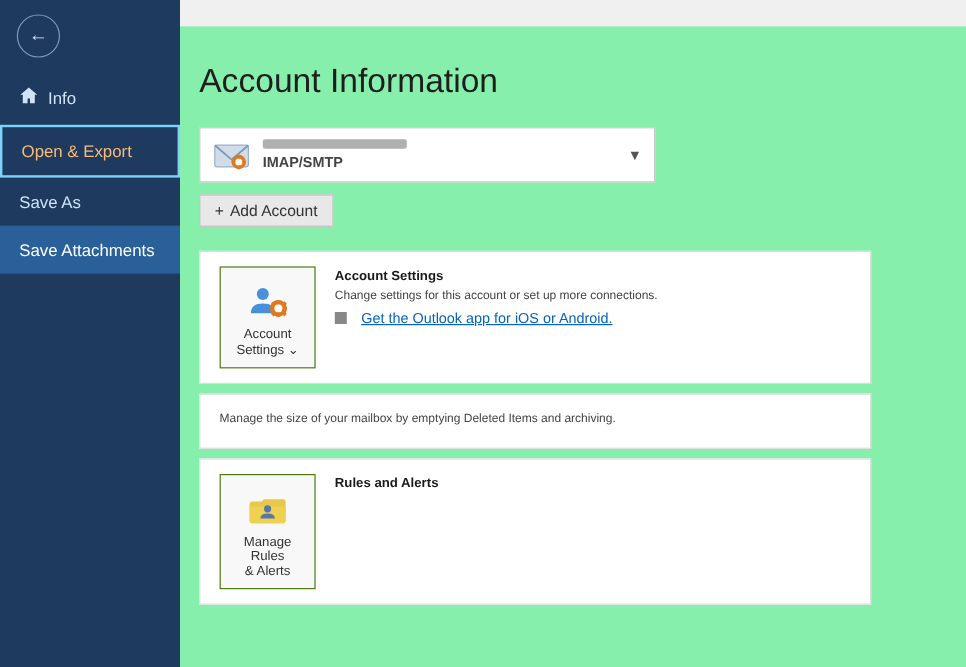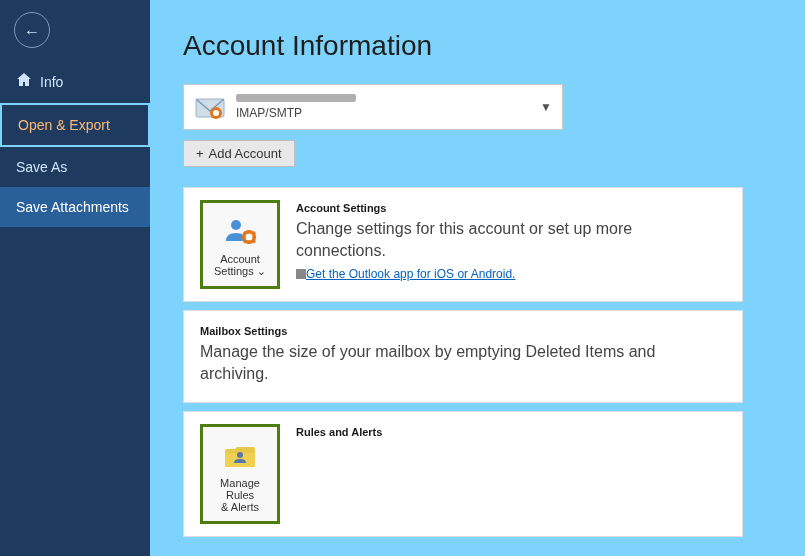--- a/index.html
+++ b/index.html
@@ -58,23 +58,24 @@
       color: white;
     }
 
     .sidebar-item .icon {
       font-size: 15px;
     }
 
     
     .main {
       flex: 1;
-      background: #7dd3fc;
-      padding: 30px 33px;
+      background: #86efac;
+      padding: 30px 16px;
       overflow-y: auto;
+      margin-top: 22px;
     }
 
     .page-title {
       font-size: 28px;
       font-weight: 300;
       color: #1e1e1e;
       margin-bottom: 22px;
     }
 
     
@@ -104,20 +105,21 @@
       height: 8px;
       background: #b0b0b0;
       width: 120px;
       border-radius: 2px;
       margin-bottom: 4px;
     }
 
     .acct-type {
       font-size: 12px;
       color: #444;
+      font-weight: bold;
     }
 
     .dropdown-arrow {
       font-size: 12px;
       color: #555;
       margin-left: 8px;
     }
 
     
     .add-account-btn {
@@ -142,21 +144,21 @@
       border: 1px solid #ddd;
       margin-bottom: 8px;
       padding: 12px 16px;
       gap: 16px;
       width: 560px;
     }
 
     .card-icon-btn {
       width: 80px;
       min-width: 80px;
-      border: 3px solid #4d7c0f;
+      border: 1px solid #4d7c0f;
       background: #f8f8f8;
       display: flex;
       flex-direction: column;
       align-items: center;
       justify-content: center;
       padding: 10px 6px 8px;
       cursor: pointer;
       font-size: 11px;
       color: #333;
       text-align: center;
@@ -169,34 +171,34 @@
     }
 
     .card-title {
       font-size: 11px;
       font-weight: 700;
       color: #1a1a1a;
       margin-bottom: 4px;
     }
 
     .card-desc {
-      font-size: 16px;
+      font-size: 10px;
       color: #444;
       line-height: 1.4;
       margin-bottom: 4px;
     }
 
     .card-link {
       font-size: 12px;
       color: #0563c1;
       text-decoration: underline;
       cursor: pointer;
       display: flex;
       align-items: center;
-      gap: 0;
+      gap: 12px;
     }
 
     
     .link-square {
       width: 10px;
       height: 10px;
       background: #888;
       display: inline-block;
       flex-shrink: 0;
     }
@@ -289,21 +291,20 @@
       <div class="card-desc">Change settings for this account or set up more connections.</div>
       <div class="card-link">
         <span class="link-square"></span>
         <span>Get the Outlook app for iOS or Android.</span>
       </div>
     </div>
   </div>
 
   <div class="card-row">
     <div class="card-text">
-      <div class="card-title">Mailbox Settings</div>
       <div class="card-desc">Manage the size of your mailbox by emptying Deleted Items and archiving.</div>
     </div>
   </div>
 
   <div class="card-row">
     <button class="card-icon-btn">
       <svg width="36" height="36" viewBox="0 0 36 36">
 
         <path d="M3 14 Q3 12 5 12 L13 12 L15 10 L31 10 Q33 10 33 12 L33 28 Q33 30 31 30 L5 30 Q3 30 3 28Z" fill="#e8c84a"></path>
         <path d="M3 16 L33 16 L33 28 Q33 30 31 30 L5 30 Q3 30 3 28Z" fill="#f0d050"></path>

